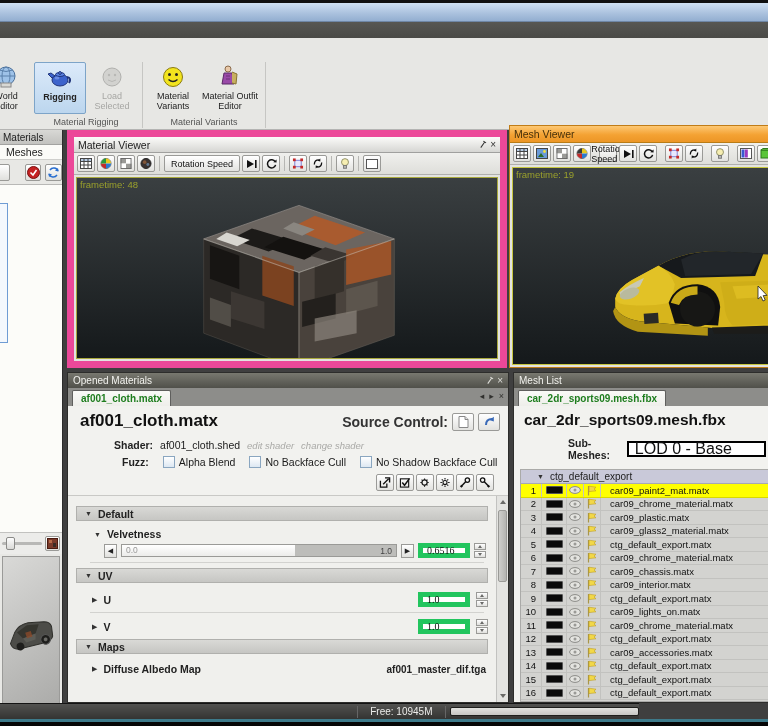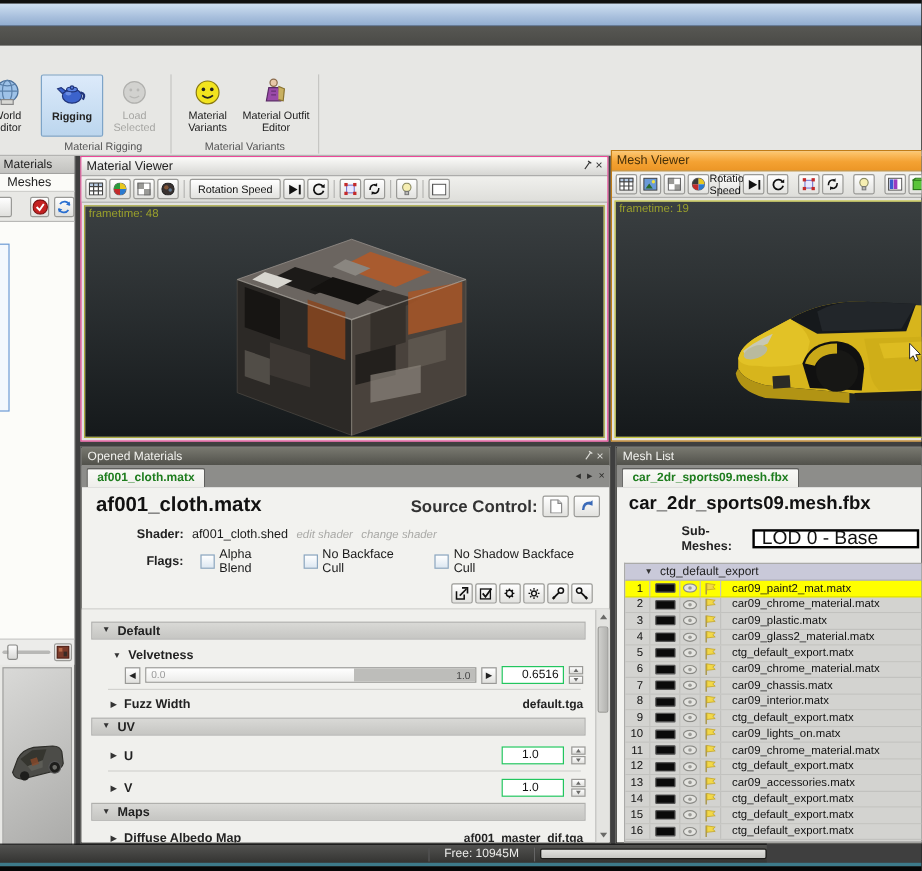--- a/index.html
+++ b/index.html
@@ -62,21 +62,21 @@
     display:flex;align-items:center;justify-content:center;}
   .lp-list{height:348px;background:#fcfcf9;border-top:1px solid #b8b8b6;position:relative;}
   .lp-sel{position:absolute;left:-14px;top:18px;width:22px;height:140px;border:1px solid #6f9cd4;background:#f4f8fd;}
   .lp-slider{height:22px;background:#ececea;display:flex;align-items:center;padding:0 2px;gap:3px;border-top:1px solid #c2c2c0;}
   .lp-track{flex:1;height:3px;background:#b8b8b6;border-radius:2px;position:relative;}
   .lp-thumb{position:absolute;left:4px;top:-5px;width:9px;height:13px;background:linear-gradient(#fdfdfd,#d9d9d7);border:1px solid #8a8a88;border-radius:2px;}
   .lp-preview{height:158px;margin:2px;border:1px solid #9a9a98;background:linear-gradient(145deg,#d9d9d7,#a9a9a7);
     display:flex;align-items:center;justify-content:center;overflow:hidden;}
 
   
-  .matviewer{left:67px;top:130px;width:440px;height:238px;background:#e3e3e0;border:1px solid #ec4899;}
+  .matviewer{left:67px;top:130px;width:440px;height:238px;background:#e3e3e0;border:7px solid #ec4899;}
   .meshviewer{left:509px;top:125px;width:266px;height:243px;background:#e3e3e0;border:1px solid #c07c17;}
   .meshviewer .viewport{border-color:#c6c63e;}
 
   
   .openedmat{left:67px;top:372px;width:442px;height:331px;background:#f2f2ef;border:1px solid #2d2d2b;display:flex;flex-direction:column;}
   .meshlist{left:513px;top:372px;width:262px;height:331px;background:#f2f2ef;border:1px solid #2d2d2b;display:flex;flex-direction:column;}
   .tabstrip{height:18px;background:#8d8d8a;display:flex;align-items:flex-end;padding:0 4px;position:relative;}
   .tab-active{height:16px;background:linear-gradient(#fafaf7,#eeeeea);border:1px solid #5f5f5d;border-bottom:none;
     border-radius:2px 2px 0 0;display:flex;align-items:center;padding:0 8px;font-size:10px;font-weight:bold;color:#1e7d1e;}
   .tab-nav{position:absolute;right:4px;top:3px;display:flex;gap:5px;font-size:9px;color:#30302e;}
@@ -111,22 +111,22 @@
   .rval{font-weight:bold;color:#222;font-size:10px;margin-right:2px;}
   .divid{height:1px;background:#d2d2cf;margin:3px 4px 3px 14px;}
   .slider-row{display:flex;align-items:center;gap:4px;margin:2px 2px 4px 28px;}
   .sl-arrow{width:13px;height:14px;border:1px solid #9a9a97;background:linear-gradient(#fff,#e0e0dd);
     display:flex;align-items:center;justify-content:center;font-size:7px;color:#222;}
   .sl-track{flex:1;height:13px;border:1px solid #9a9a97;display:flex;overflow:hidden;}
   .sl-fill{width:63%;background:linear-gradient(#ffffff,#ececea);display:flex;align-items:flex-start;padding-left:4px;
     font-size:8.5px;color:#999;}
   .sl-rest{flex:1;background:#bdbdba;display:flex;align-items:center;justify-content:flex-end;padding-right:4px;
     font-size:8.5px;color:#444;}
-  .valbox{width:52px;height:15px;border:1px solid #22c55e;background:#fff;font-size:10px;color:#111;
-    display:flex;align-items:center;padding-left:16px;}
+  .valbox{width:52px;height:15px;border:5px solid #22c55e;background:#fff;font-size:10px;color:#111;
+    display:flex;align-items:center;padding-left:4px;font-family:Liberation Serif, serif;}
   .spin{width:12px;height:15px;display:flex;flex-direction:column;gap:1px;}
   .spin span{flex:1;border:1px solid #9a9a97;background:linear-gradient(#fff,#e0e0dd);display:flex;align-items:center;justify-content:center;}
   .spin .tri{border-left-width:2.5px;border-right-width:2.5px;}
   .spin .tri.up{border-bottom-width:3px;}
   .spin .tri.dn{border-top-width:3px;}
 
   
   .ml-head{padding:5px 8px 0 10px;}
   .ml-title{font-size:15.5px;font-weight:bold;color:#111;}
   .subm-row{display:flex;align-items:center;gap:8px;margin:8px 0 6px 44px;font-size:10.5px;}
@@ -542,21 +542,21 @@
           </svg>
         </div>
       </div>
       <div class="shader-row">
         <span class="lab-b">Shader:</span>
         <span>af001_cloth.shed</span>
         <span class="link-dim">edit shader</span>
         <span class="link-dim">change shader</span>
       </div>
       <div class="flags-row">
-        <span class="lab-b">Flags:</span>
+        <span class="lab-b">Fuzz:</span>
         <span class="cbx">
           <span class="cb"></span>
           <span>Alpha Blend</span>
         </span>
         <span class="cbx">
           <span class="cb"></span>
           <span>No Backface Cull</span>
         </span>
         <span class="cbx">
           <span class="cb"></span>
@@ -629,26 +629,20 @@
         <div class="spin">
           <span>
               <i class="tri up"></i>
             </span>
             <span>
               <i class="tri dn"></i>
             </span>
         </div>
       </div>
       <div class="divid"></div>
-      <div class="prow" style="margin-left:16px">
-        <span class="d-tri">▶</span>
-        <span class="lab-b">Fuzz Width</span>
-        <span class="grow"></span>
-        <span class="rval">default.tga</span>
-      </div>
       <div class="sec-hdr">
         <span class="d-tri">▼</span>
         <span>UV</span>
       </div>
       <div class="prow" style="margin-left:16px;margin-top:9px">
         <span class="d-tri">▶</span>
         <span class="lab-b">U</span>
         <span class="grow"></span>
         <div class="valbox">1.0</div>
         <div class="spin">

